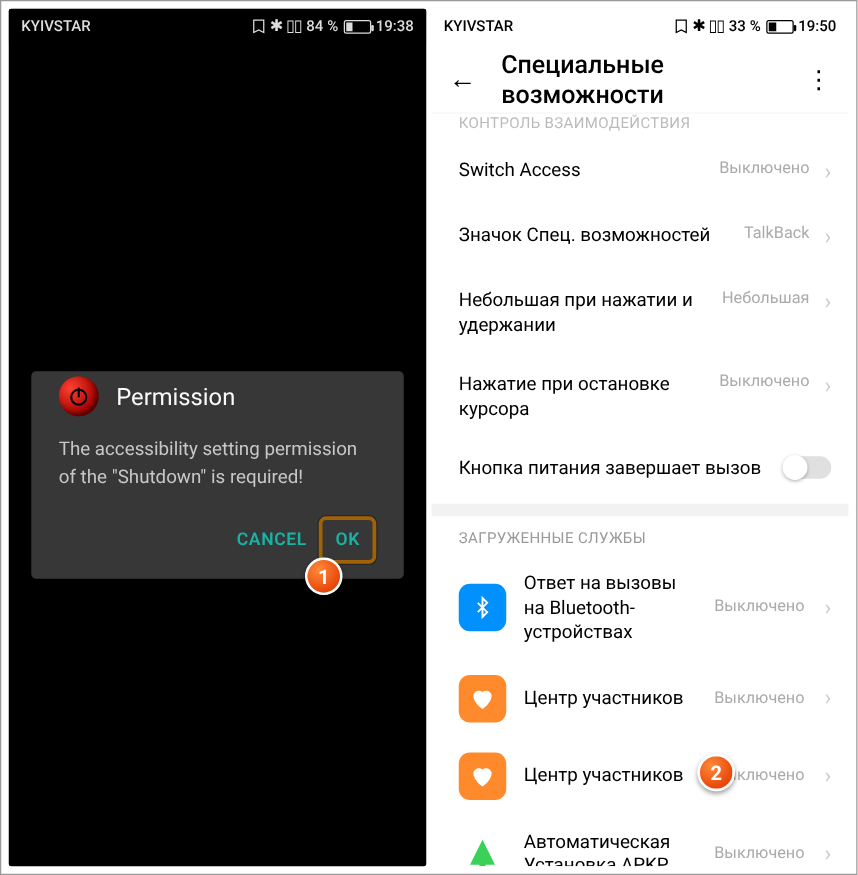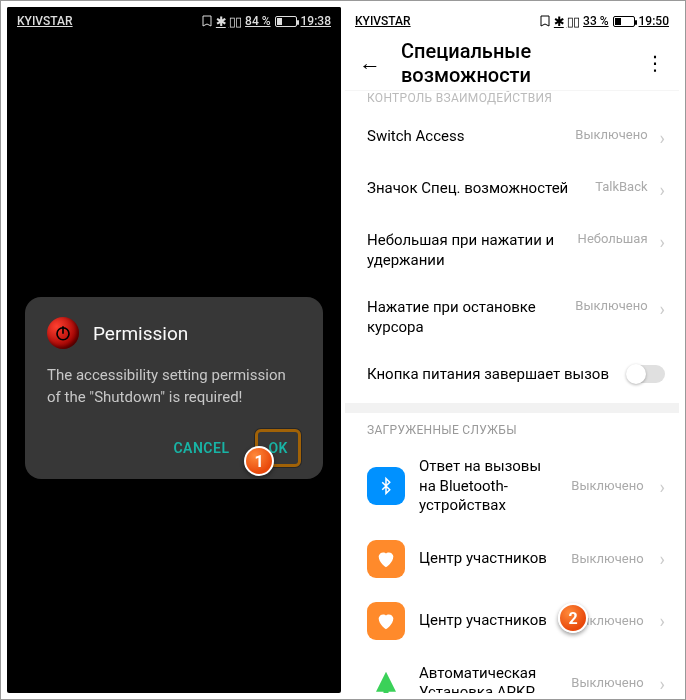--- a/index.html
+++ b/index.html
@@ -26,54 +26,53 @@
 
   
   .status-bar {
     height: 28px;
     display: flex;
     justify-content: space-between;
     align-items: center;
     padding: 0 10px;
     font-size: 12px;
     font-weight: 500;
-    text-decoration: underline;
   }
   .left .status-bar { color: #ddd; background: #000; }
   .right .status-bar { color: #000; background: #fff; }
   .status-right { display: flex; align-items: center; gap: 4px; }
   .status-icons { display: flex; align-items: center; gap: 3px; font-size: 13px; letter-spacing: -1px;}
   .battery-box {
     width: 22px; height: 11px; border: 1px solid currentColor; border-radius: 2px;
     position: relative; display: inline-block;
   }
   .battery-box::after { content:""; position:absolute; right:-3px; top:3px; width:2px; height:5px; background:currentColor; border-radius:1px;}
   .battery-fill { position:absolute; left:1px; top:1px; bottom:1px; background:currentColor; }
 
   
   .dialog {
     position: absolute;
     left: 18px; right: 18px;
     top: 290px;
     background: #373737;
-    border-radius: 16px;
-    padding: 20px 22px 12px 22px;
+    border-radius: 4px;
+    padding: 4px 22px 12px 22px;
     color: #dfdfdf;
   }
   .dialog-header { display: flex; align-items: center; gap: 14px; margin-bottom: 16px; }
   .power-icon {
     width: 32px; height: 32px; border-radius: 50%;
     background: radial-gradient(circle at 30% 30%, #ff4030, #a00000 70%, #600 100%);
     display: flex; align-items: center; justify-content: center;
     box-shadow: inset -2px -2px 4px rgba(0,0,0,0.5);
   }
   .power-icon svg { width: 18px; height: 18px; }
   .dialog-title { font-size: 19px; color: #fafafa; font-weight: 400;}
   .dialog-body { font-size: 15px; line-height: 1.45; color: #c7c7c7; margin-bottom: 20px; }
-  .dialog-actions { display: flex; justify-content: flex-end; gap: 16px; align-items: center; }
+  .dialog-actions { display: flex; justify-content: flex-end; align-items: center; }
   .dialog-btn {
     color: #18b3a5;
     font-size: 14px;
     font-weight: 600;
     letter-spacing: 0.5px;
     padding: 8px 10px;
     border-radius: 6px;
   }
   .dialog-btn.ok { 
     border: 3px solid #a16207;

